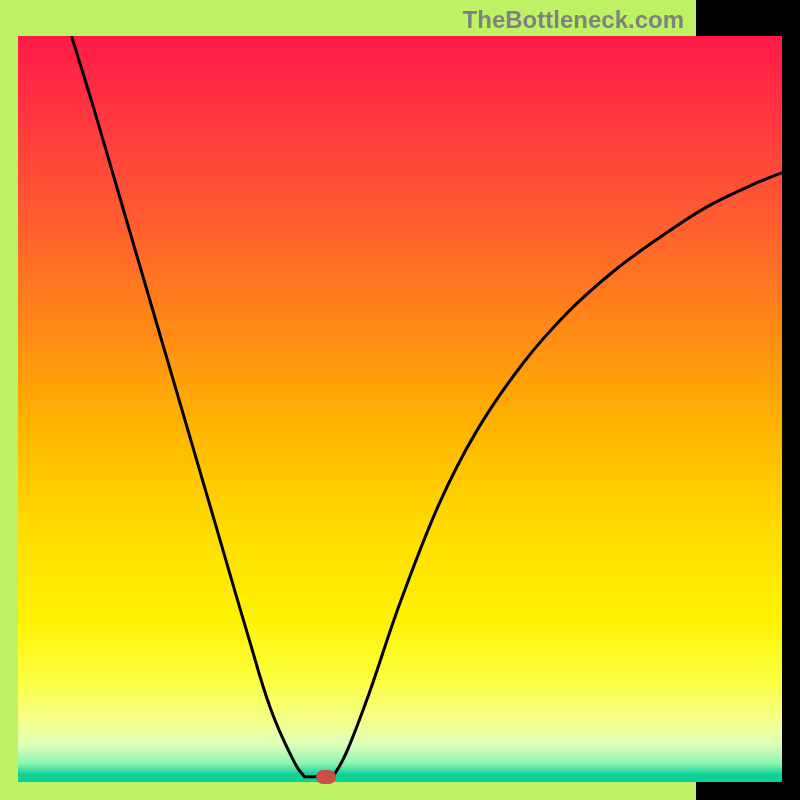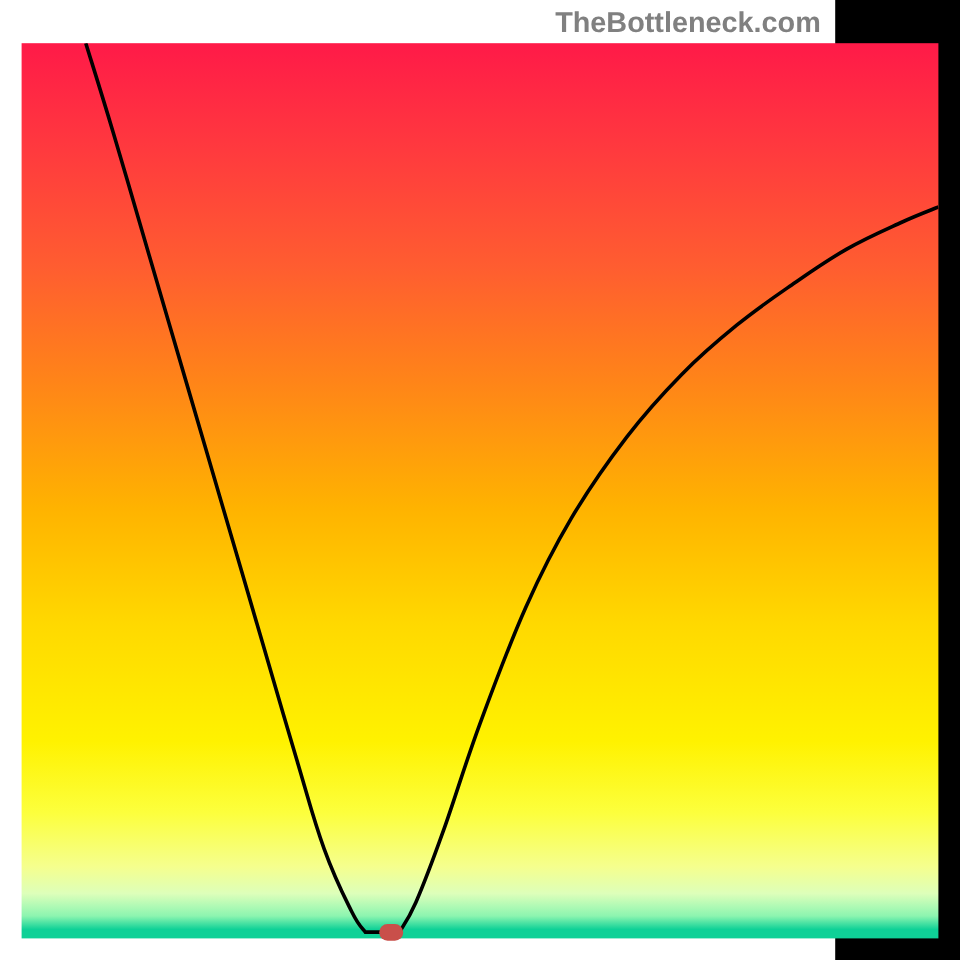--- a/index.html
+++ b/index.html
@@ -1,16 +1,16 @@
 <!DOCTYPE html>
 <html><head>
 <meta charset="utf-8">
 <style>
   body{margin:0;padding:0;background:#000}
-  .container{width:696px;height:800px;position:relative;background:#ffffff}
+  .container{width:696px;height:800px;position:relative;background:#bef264}
   .watermark{position:absolute;top:6px;right:12px;color:#808080;font:24px Arial,sans-serif;font-weight:bold;z-index:10}
   .plot{position:absolute;left:18px;top:36px;width:764px;height:746px}
   .gradient{position:absolute;left:0;top:0;width:100%;height:100%;
     background:linear-gradient(to bottom,
       #ff1a48 0%,
       #ff3a3e 12%,
       #ff5d30 25%,
       #ff8518 38%,
       #ffb300 52%,
       #ffd900 65%,

